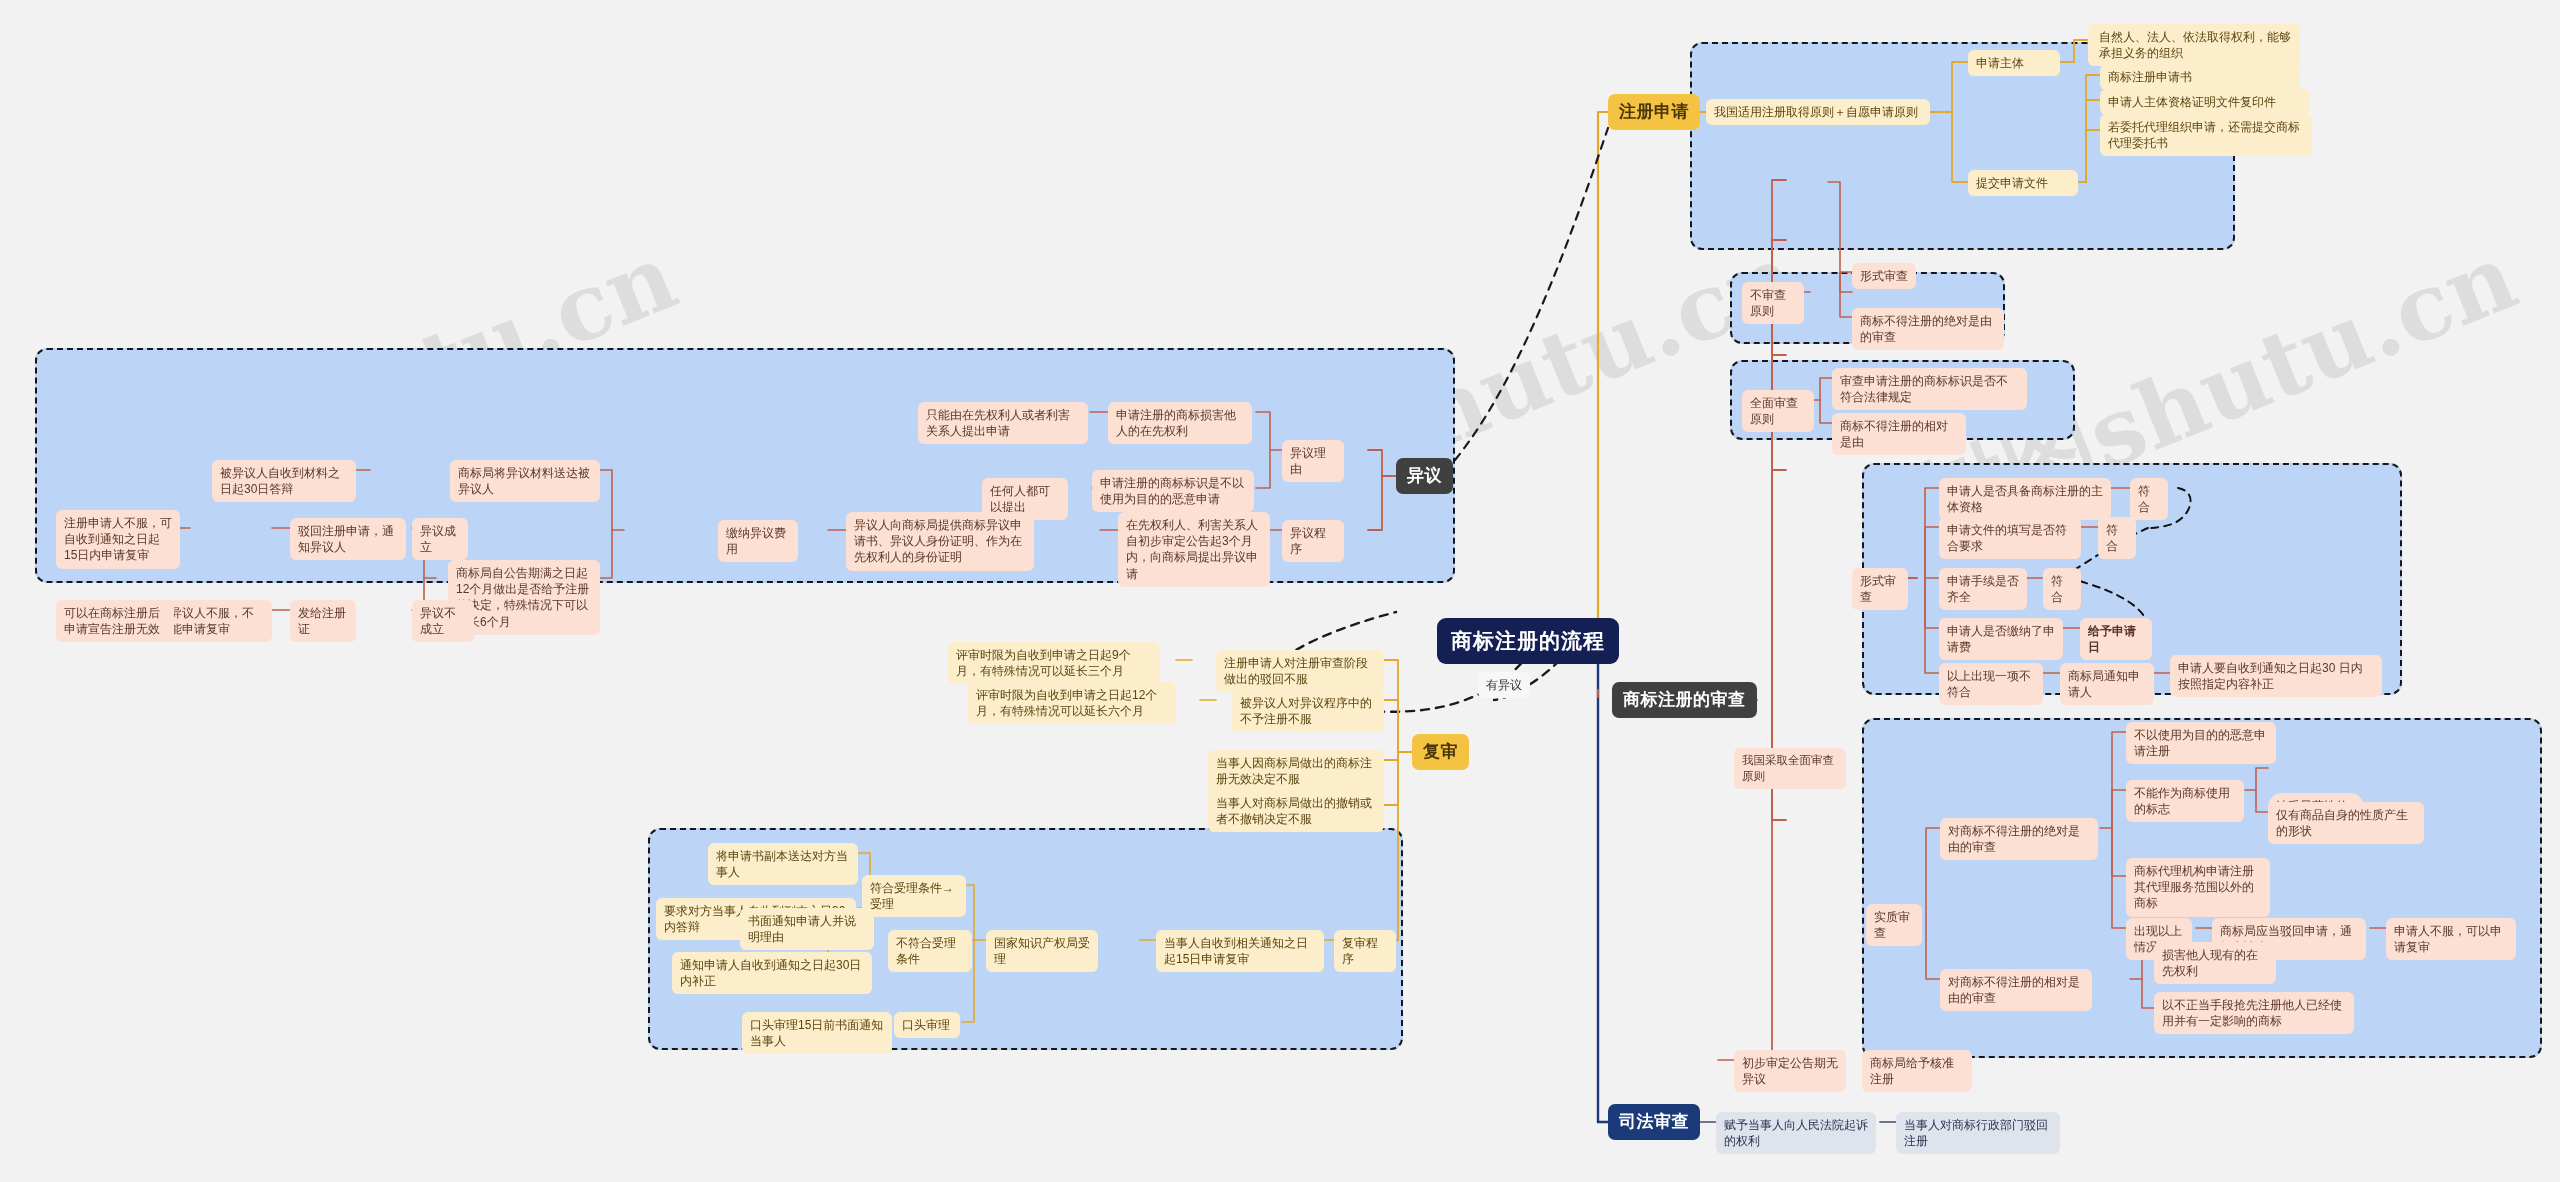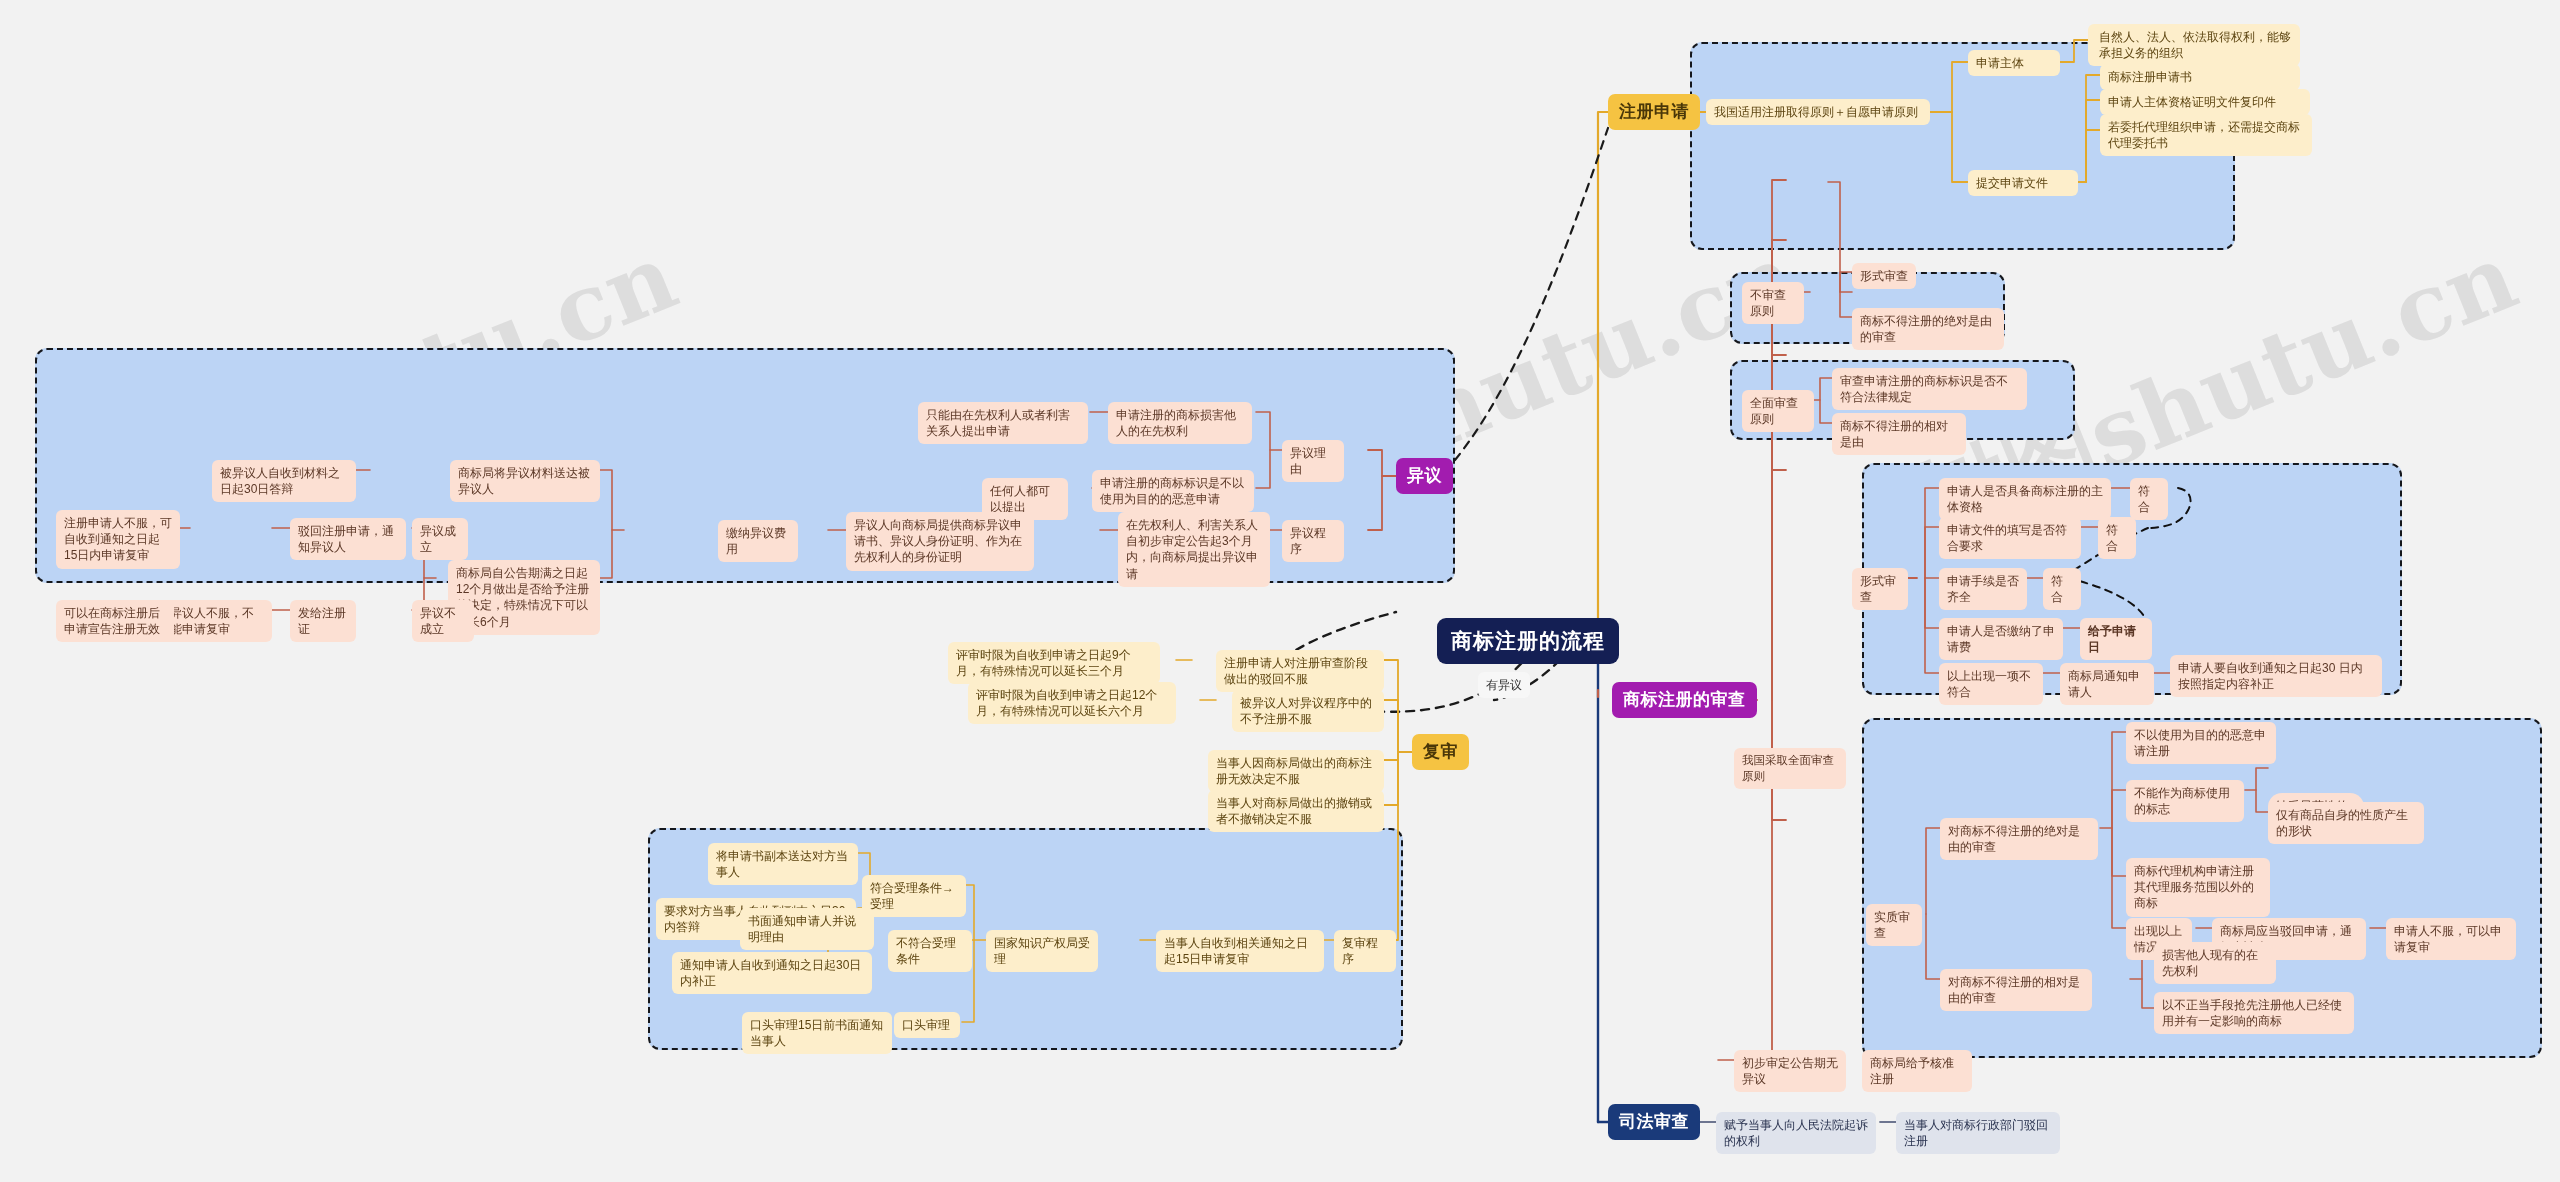--- a/index.html
+++ b/index.html
@@ -13,21 +13,21 @@
   .node{position:absolute;box-sizing:border-box;border-radius:7px;
         line-height:1.32;white-space:pre-wrap;}
 
   
   .n-root{background:#141f54;color:#ffffff;font-size:21px;font-weight:700;
           padding:9px 14px;border-radius:9px;letter-spacing:1px;}
 
   
   .n-l1-yellow{background:#f5c342;color:#4a3708;font-size:17px;font-weight:700;
                padding:7px 11px;border-radius:7px;letter-spacing:.5px;}
-  .n-l1-red{background:#a21caf;color:#ffffff;font-size:17px;font-weight:700;
+  .n-l1-red{background:#404040;color:#ffffff;font-size:17px;font-weight:700;
             padding:7px 11px;border-radius:7px;letter-spacing:.5px;}
   .n-l1-navy{background:#1a3a7a;color:#ffffff;font-size:17px;font-weight:700;
              padding:7px 11px;border-radius:7px;letter-spacing:.5px;}
 
   
   .chip{position:absolute;box-sizing:border-box;border-radius:6px;
         padding:5px 8px;font-size:12px;line-height:1.35;white-space:pre-wrap;}
   .chip-peach{background:#fce0d3;color:#5b3726;}
   .chip-cream{background:#fdeecb;color:#5c4410;}
   .chip-grey {background:#dfe3ec;color:#2a3350;}

